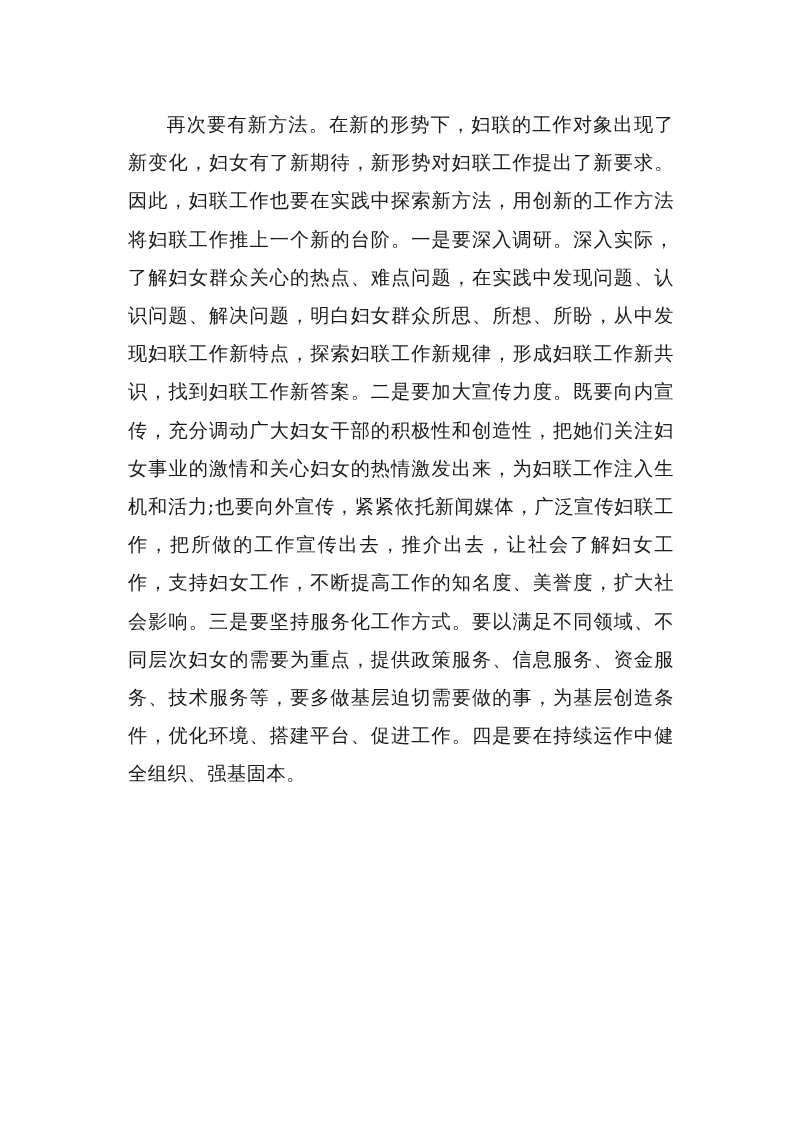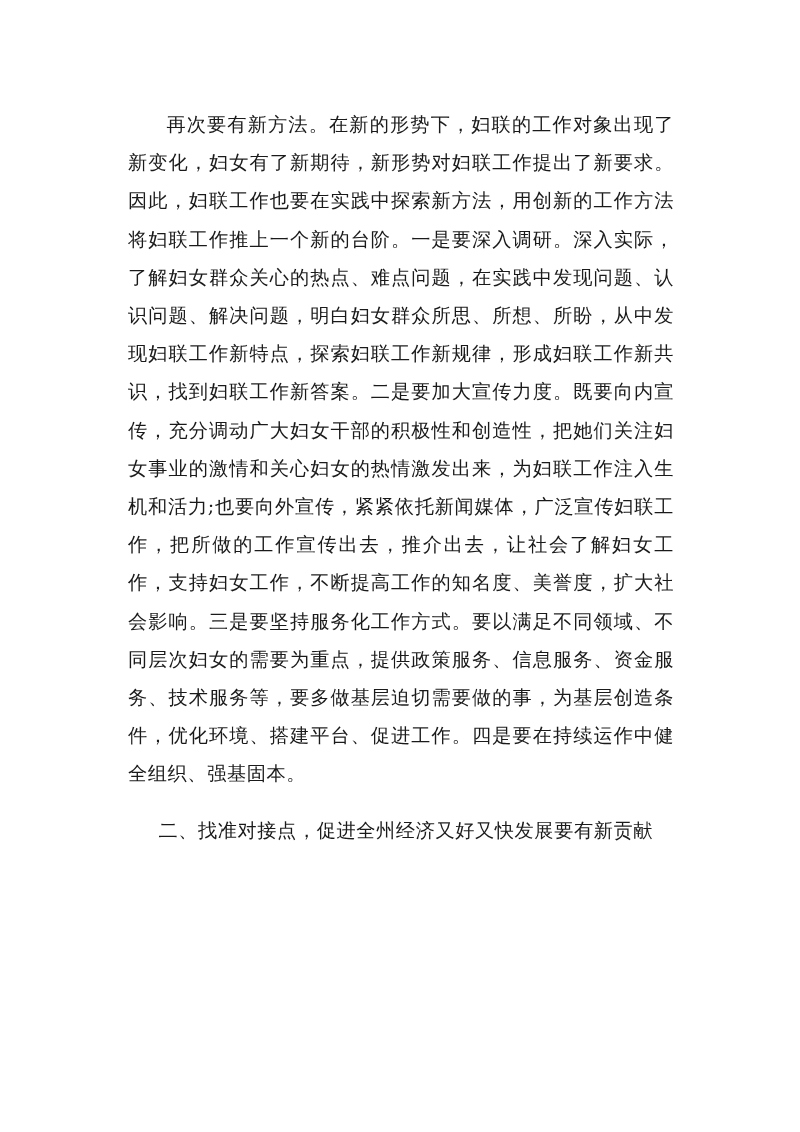--- a/index.html
+++ b/index.html
@@ -40,14 +40,13 @@
     line-height: 38.2px;
     text-indent: 2em;
     letter-spacing: 0.6px;
   }
 </style>
 </head>
 <body>
 
 <div class="page">
   <p class="para">再次要有新方法。在新的形势下，妇联的工作对象出现了新变化，妇女有了新期待，新形势对妇联工作提出了新要求。因此，妇联工作也要在实践中探索新方法，用创新的工作方法将妇联工作推上一个新的台阶。一是要深入调研。深入实际，了解妇女群众关心的热点、难点问题，在实践中发现问题、认识问题、解决问题，明白妇女群众所思、所想、所盼，从中发现妇联工作新特点，探索妇联工作新规律，形成妇联工作新共识，找到妇联工作新答案。二是要加大宣传力度。既要向内宣传，充分调动广大妇女干部的积极性和创造性，把她们关注妇女事业的激情和关心妇女的热情激发出来，为妇联工作注入生机和活力;也要向外宣传，紧紧依托新闻媒体，广泛宣传妇联工作，把所做的工作宣传出去，推介出去，让社会了解妇女工作，支持妇女工作，不断提高工作的知名度、美誉度，扩大社会影响。三是要坚持服务化工作方式。要以满足不同领域、不同层次妇女的需要为重点，提供政策服务、信息服务、资金服务、技术服务等，要多做基层迫切需要做的事，为基层创造条件，优化环境、搭建平台、促进工作。四是要在持续运作中健全组织、强基固本。</p>
-  <p class="heading">二、找准对接点，促进全州经济又好又快发展要有新贡献</p>
 </div>
 
 </body></html>

